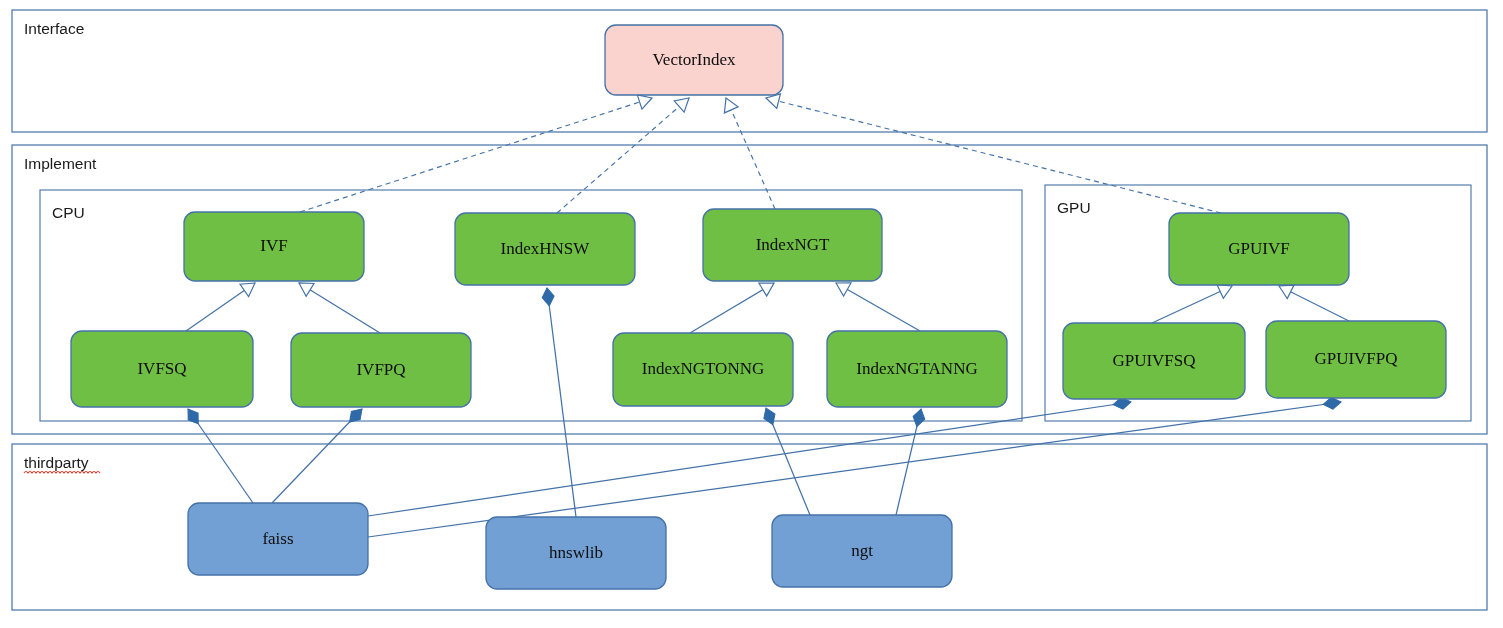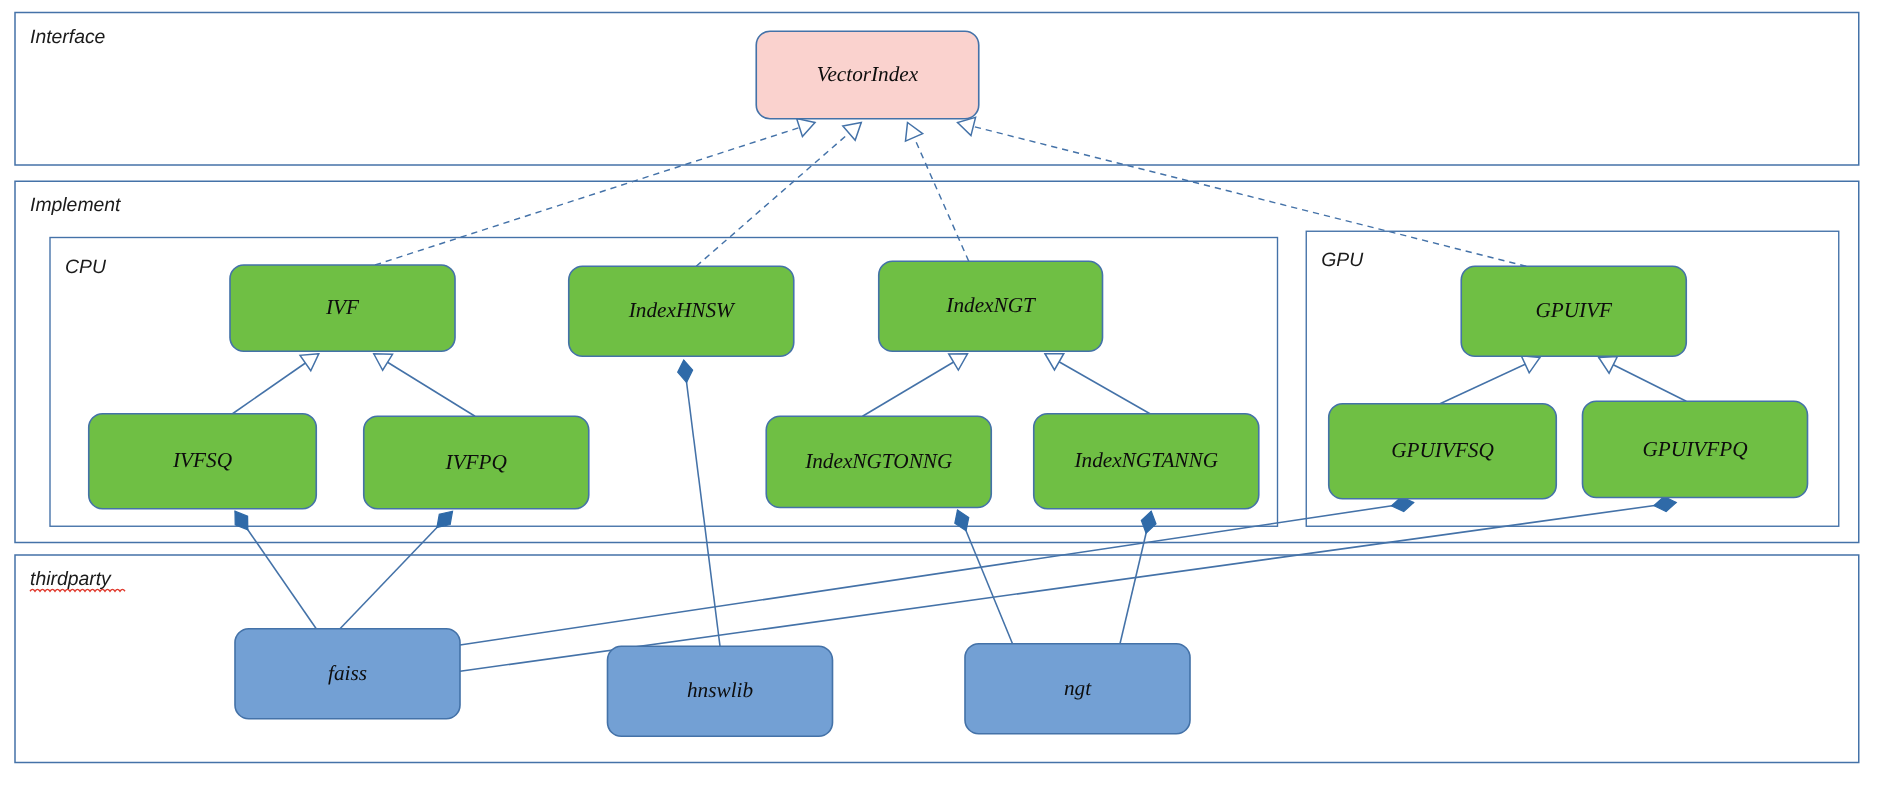--- a/index.html
+++ b/index.html
@@ -1,18 +1,18 @@
 <!DOCTYPE html>
 <html><head>
 <meta charset="utf-8">
 <style>
   html,body{margin:0;padding:0;background:#ffffff;}
   body{width:1503px;height:628px;overflow:hidden;
        font-family:"Liberation Sans",sans-serif;}
-  #stage{position:relative;width:1503px;height:628px;font-style:italic;}
+  #stage{position:relative;width:1503px;height:628px;}
   svg#diagram{position:absolute;left:0;top:0;width:1503px;height:628px;}
   .grp-label{font-family:"Liberation Sans",sans-serif;font-size:15.5px;fill:#1a1a1a;}
   .node-label{font-family:"Liberation Serif",serif;font-size:17px;fill:#0d0d0d;
               text-anchor:middle;dominant-baseline:middle;}
   .container-rect{fill:#ffffff;stroke:#4472a8;stroke-width:1.2;}
   .sub-rect{fill:none;stroke:#4472a8;stroke-width:1.1;}
   .node-rect{stroke:#4472a8;stroke-width:1.3;}
   .edge{stroke:#4472a8;stroke-width:1.25;fill:none;}
   .edge-dashed{stroke:#4472a8;stroke-width:1.15;fill:none;
                stroke-dasharray:5 4;}

